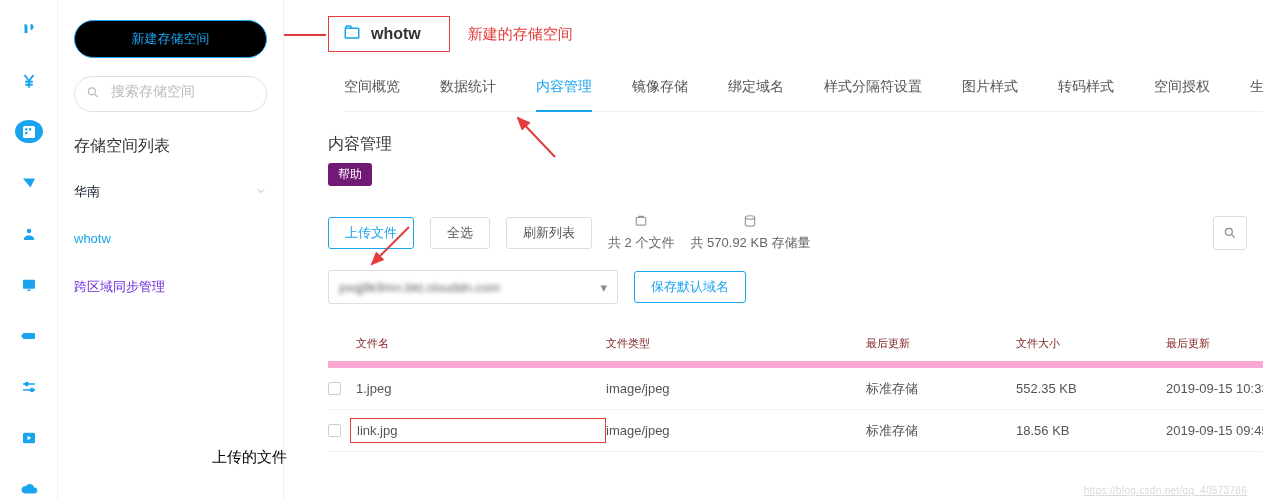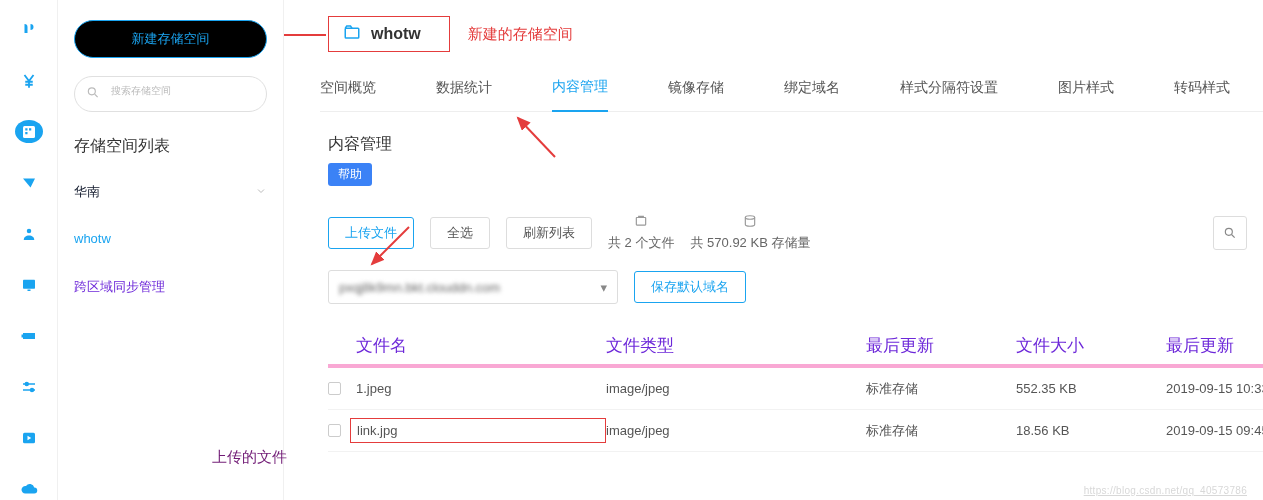--- a/index.html
+++ b/index.html
@@ -8,71 +8,71 @@
     
     .icon-rail { width: 58px; background: #fff; border-right: 1px solid #f0f0f0; display: flex; flex-direction: column; align-items: center; padding-top: 18px; gap: 28px; }
     .rail-icon { width: 28px; height: 28px; display: flex; align-items: center; justify-content: center; color: #1aa4f0; border-radius: 50%; cursor: pointer; }
     .rail-icon.active { background: #1aa4f0; color: #fff; }
     .rail-icon svg { width: 18px; height: 18px; }
 
     
     .sidebar { width: 226px; background: #fff; padding: 20px 16px; border-right: 1px solid #f0f0f0; }
     .new-bucket-btn { width: 100%; height: 38px; border: 1px solid #1aa4f0; border-radius: 19px; background: #000000; color: #1aa4f0; font-size: 13px; cursor: pointer; margin-bottom: 18px; }
     .search-wrap { position: relative; margin-bottom: 24px; }
-    .search-input { width: 100%; height: 36px; border: 1px solid #e0e0e0; border-radius: 18px; padding: 0 14px 7px 36px; font-size: 10px; color: #404040; outline: none; }
+    .search-input { width: 100%; height: 36px; border: 1px solid #e0e0e0; border-radius: 18px; padding: 0 14px 7px 36px; font-size: 14px; color: #404040; outline: none; }
     .search-input::placeholder { color: #bbb; }
     .search-icon { position: absolute; left: 12px; top: 50%; transform: translateY(-50%); color: #bbb; }
     .side-title { font-size: 16px; color: #333; margin-bottom: 18px; }
     .region-row { display: flex; justify-content: space-between; align-items: center; color: #0f172a; font-size: 13px; padding: 8px 0; cursor: pointer; margin-bottom: 14px; }
     .bucket-link { color: #1aa4f0; font-size: 13px; padding: 8px 0 24px 0; cursor: pointer; }
     .cross-region { color: #6d28d9; font-size: 13px; padding: 8px 0; cursor: pointer; }
 
     
     .main { flex: 1; padding: 16px 0 0 0; overflow: hidden; position: relative; }
     .bucket-header { display: flex; align-items: center; gap: 18px; margin-left: 44px; }
     .bucket-name-box { border: 1.5px solid #e43c3c; padding: 6px 28px 6px 14px; display: flex; align-items: center; gap: 10px; font-weight: bold; font-size: 16px; }
     .bucket-icon { color: #1aa4f0; }
     .annotation-red { color: #e43c3c; font-size: 15px; }
 
     
-    .tabs { display: flex; gap: 60px; margin: 26px 0 0 36px; border-bottom: 1px solid #eee; align-items: center; }
+    .tabs { display: flex; gap: 40px; margin: 26px 0 0 60px; border-bottom: 1px solid #eee; }
     .tab { padding: 0 0 14px 0; color: #555; font-size: 14px; cursor: pointer; white-space: nowrap; }
     .tab.active { color: #1aa4f0; border-bottom: 2px solid #1aa4f0; margin-bottom: -1px; }
 
     
     .content-header { margin: 22px 0 0 44px; }
     .content-title { font-size: 16px; color: #333; margin-bottom: 8px; }
-    .help-badge { display: inline-block; background: #3b82f6; color: #fff; font-size: 12px; padding: 3px 10px; border-radius: 3px; cursor: pointer; }
+    .help-badge { display: inline-block; background: #701a75; color: #fff; font-size: 12px; padding: 3px 10px; border-radius: 3px; cursor: pointer; }
 
     
     .toolbar { display: flex; align-items: center; gap: 16px; margin: 28px 0 0 44px; position: relative; }
     .btn { height: 32px; padding: 0 16px; border: 1px solid #ddd; background: #fff; border-radius: 3px; font-size: 13px; color: #555; cursor: pointer; }
     .btn.primary { border-color: #1aa4f0; color: #1aa4f0; }
     .stat { display: flex; align-items: center; gap: 6px; color: #666; font-size: 13px; flex-direction: column; }
     .stat svg { color: #999; }
     .search-right { position: absolute; right: 16px; width: 34px; height: 34px; border: 1px solid #ddd; border-radius: 3px; display: flex; align-items: center; justify-content: center; color: #888; cursor: pointer; }
 
     
     .domain-row { display: flex; align-items: center; gap: 16px; margin: 18px 0 0 44px; }
     .domain-select { width: 290px; height: 34px; border: 1px solid #ddd; border-radius: 3px; padding: 0 10px; display: flex; align-items: center; justify-content: space-between; cursor: pointer; font-size: 13px; color: #888; background: #fff; }
     .domain-blur { filter: blur(2px); color: #666; }
 
     
     .table { margin: 22px 0 0 44px; }
     .thead, .trow { display: grid; grid-template-columns: 28px 250px 260px 150px 150px 200px; align-items: center; height: 42px; }
-    .thead { color: #6d28d9; font-size: 17px; border-bottom: 4px solid #f9a8d4; }
+    .thead { color: #7f1d1d; font-size: 11px; border-bottom: 7px solid #f9a8d4; }
     .trow { color: #555; font-size: 13px; border-bottom: 1px solid #f2f2f2; }
     .trow.boxed .fname-cell { border: 1.5px solid #e43c3c; padding: 4px 6px; margin-left: -6px; }
     .cb { width: 13px; height: 13px; border: 1px solid #ccc; border-radius: 2px; background: #fff; }
 
     
     .arrow { position: absolute; pointer-events: none; }
     .arrow svg { overflow: visible; }
 
-    .upload-note { position: absolute; left: 212px; top: 448px; color: #701a75; font-size: 15px; text-align: center; }
+    .upload-note { position: absolute; left: 212px; top: 448px; color: #000000; font-size: 15px; text-align: center; }
     .watermark { position: absolute; right: 16px; bottom: 4px; color: #d8d8d8; font-size: 10px; letter-spacing: 0.3px; text-decoration: underline; }
   </style>
 </head>
 <body>
 
 <div class="icon-rail">
   <div class="rail-icon">
     <svg viewBox="0 0 24 24" fill="currentColor">
         <path d="M6 4a4 4 0 0 1 4 4v8h-4V4zm8 0a4 4 0 0 1 4 4 4 4 0 0 1-4 4V4z"></path>
       </svg>

